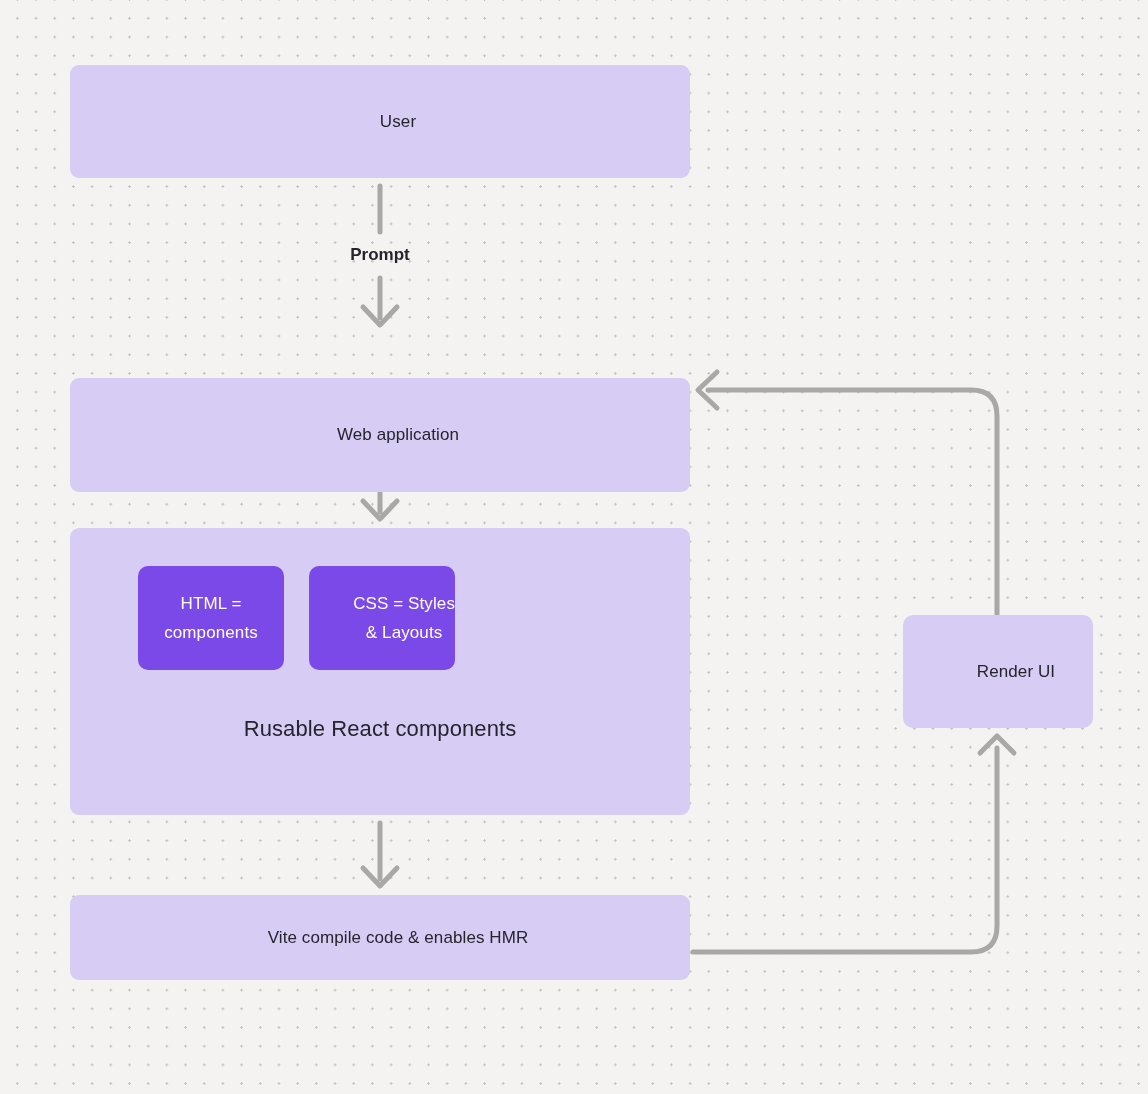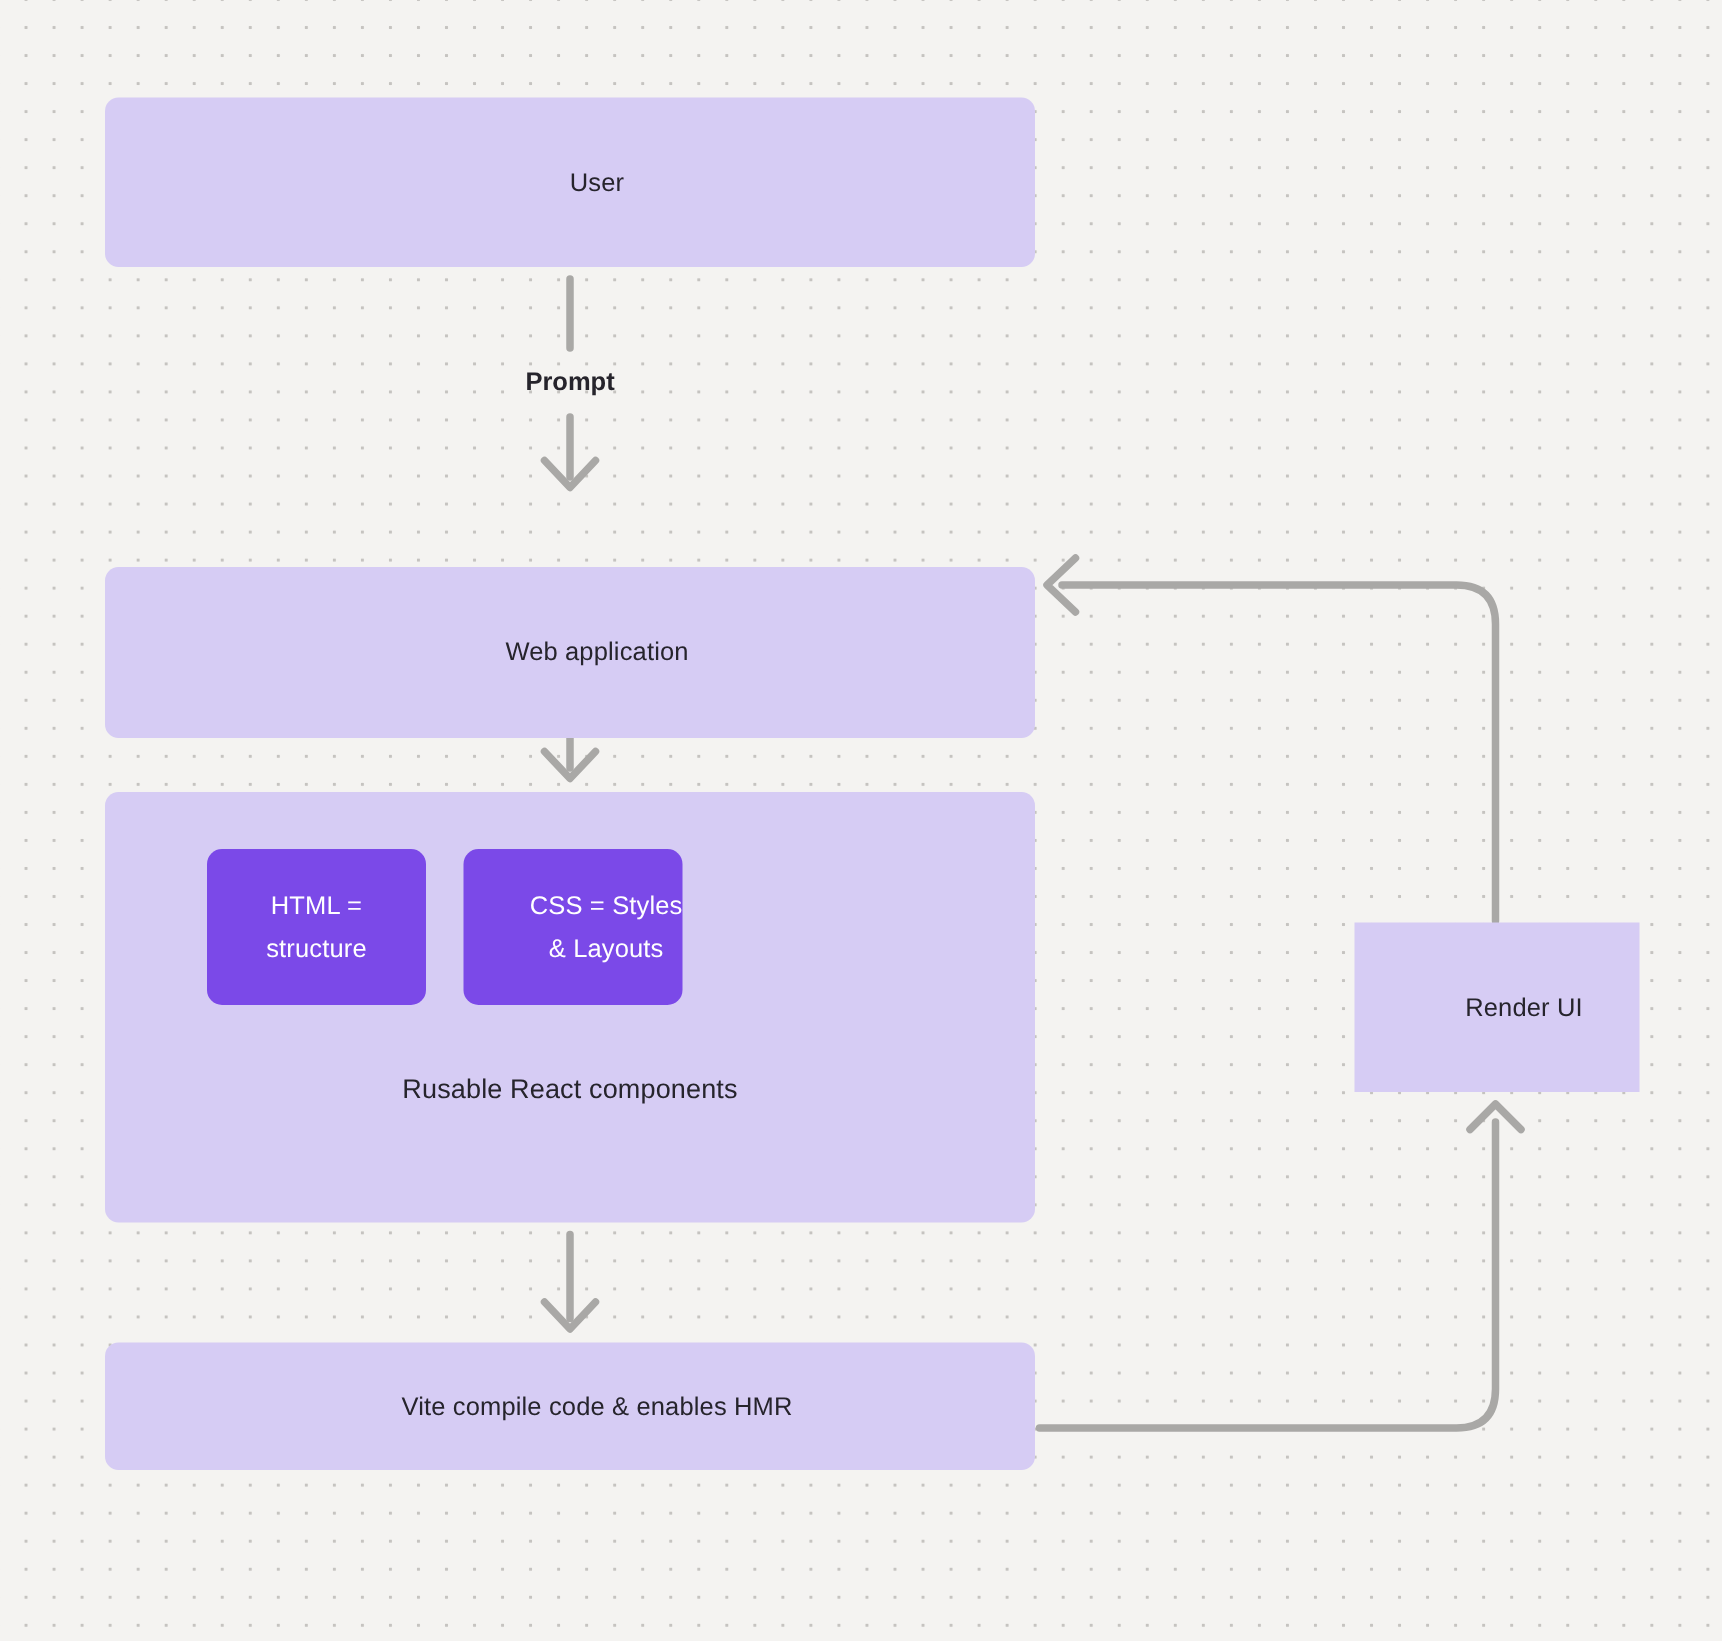--- a/index.html
+++ b/index.html
@@ -26,21 +26,21 @@
     justify-content: center;
     color: #26242c;
     font-size: 17px;
     letter-spacing: 0.1px;
     padding-left: 36px;
   }
   .node-user        { left: 70px;  top: 65px;  width: 620px; height: 113px; }
   .node-webapp      { left: 70px;  top: 333px; width: 620px; height: 114px; margin-top: 45px; }
   .node-container   { left: 70px;  top: 528px; width: 620px; height: 287px; }
   .node-vite        { left: 70px;  top: 895px; width: 620px; height: 85px; }
-  .node-render      { left: 903px; top: 615px; width: 190px; height: 113px; border-radius: 0; }
+  .node-render      { left: 903px; top: 615px; width: 190px; height: 113px; border-radius: 10px; }
   .chip {
     position: absolute;
     width: 146px;
     height: 104px;
     top: 38px;
     background: #7b49e8;
     border-radius: 10px;
     color: #ffffff;
     font-size: 17px;
     line-height: 29px;
@@ -52,21 +52,21 @@
   }
   .chip-html { left: 68px; }
   .chip-css  { left: 239px; justify-content: flex-end; }
   .chip-js   { left: 410px; }
   .container-label {
     position: absolute;
     left: 0;
     top: 188px;
     width: 100%;
     text-align: center;
-    font-size: 18px;
+    font-size: 22px;
     color: #26242c;
   }
   .edge-label {
     position: absolute;
     left: 310px;
     top: 245px;
     width: 140px;
     text-align: center;
     font-size: 17px;
     color: #26242c;
@@ -128,21 +128,21 @@
 
   <div class="edge-label">Prompt</div>
 
   <div class="node node-webapp">
     <span>Web application</span>
   </div>
 
   <div class="node node-container">
     <div class="chip chip-html">
       <span>HTML =
-structure</span>
+components</span>
     </div>
     <div class="chip chip-css">
       <span>CSS = Styles
 &amp; Layouts</span>
     </div>
     <div class="container-label">Rusable React components</div>
   </div>
 
   <div class="node node-vite">
     <span>Vite compile code &amp; enables HMR</span>

